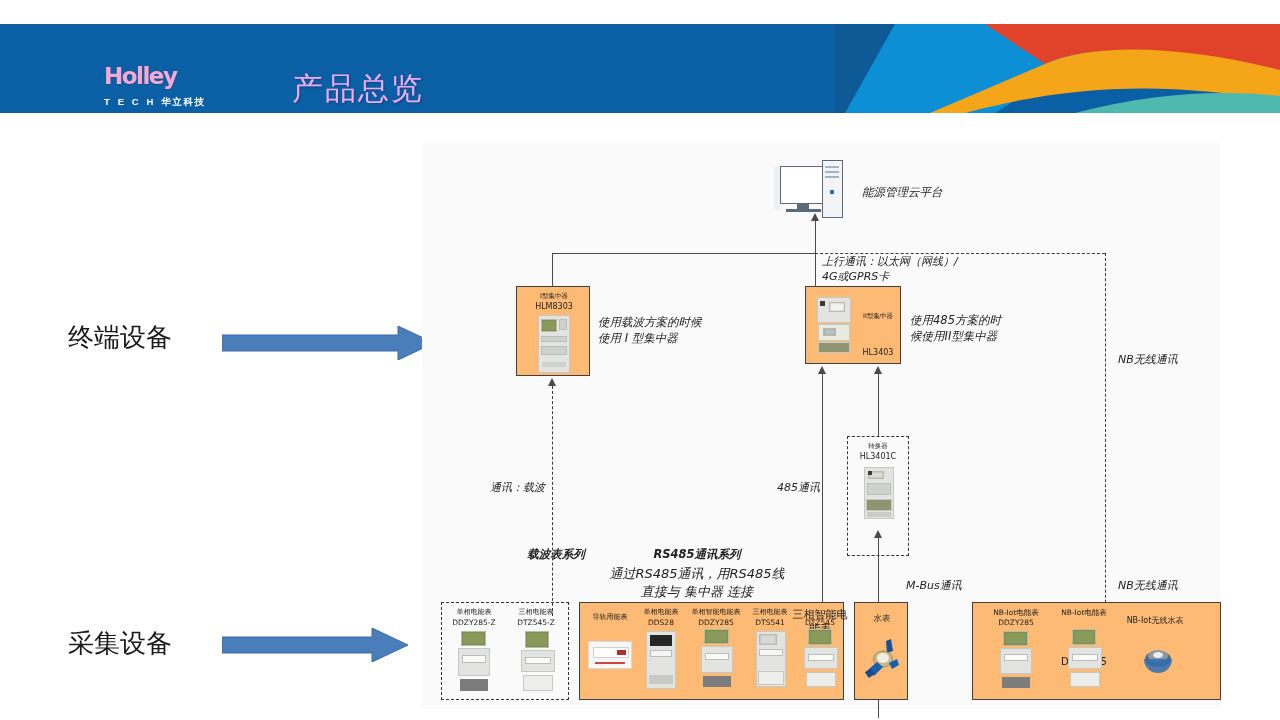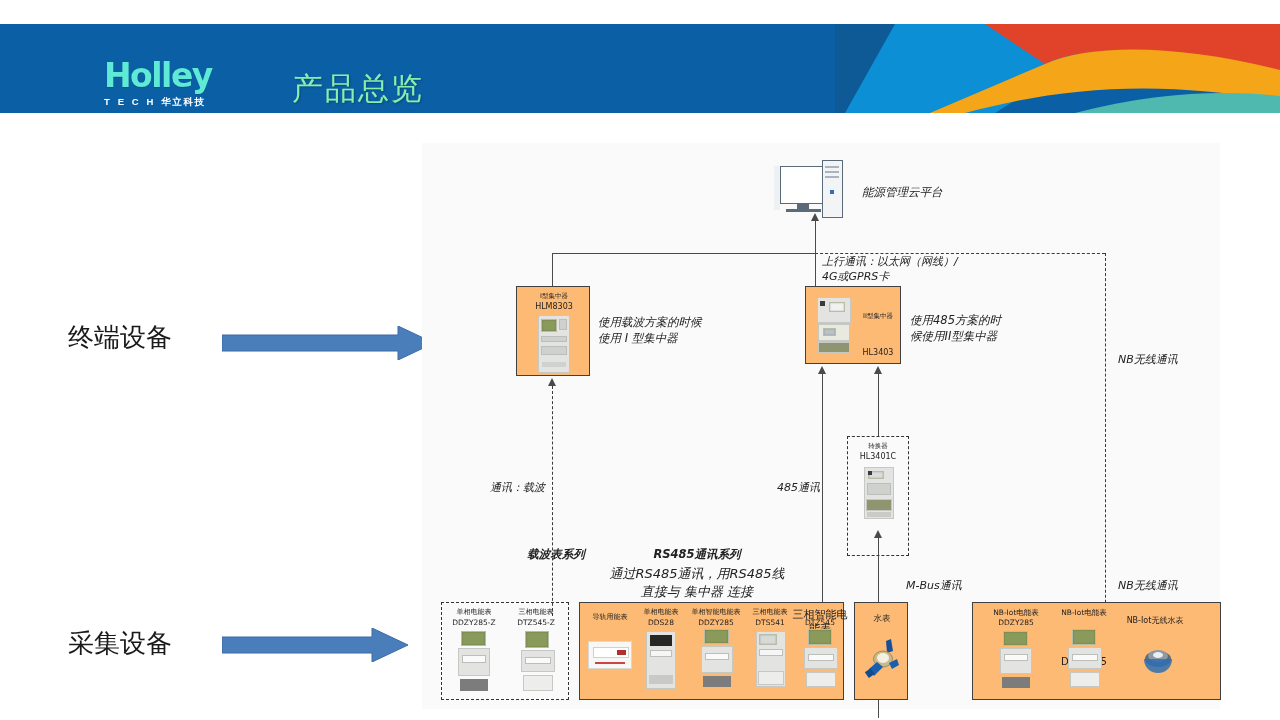--- a/index.html
+++ b/index.html
@@ -13,33 +13,33 @@
 
   
   .header {
     position: absolute; left: 0; top: 24px; width: 1280px; height: 89px;
     background: #0b5fa5; overflow: hidden;
   }
   .header-swoosh { position: absolute; right: 0; top: 0; width: 445px; height: 89px; }
   .logo { position: absolute; left: 104px; top: 34px; width: 168px; height: 52px; }
   .logo-main {
     font-family: "DejaVu Sans", sans-serif;
-    font-weight: bold; font-size: 33px; letter-spacing: -1.5px;
-    color: #5eead4; line-height: 36px;
+    font-weight: bold; font-size: 23px; letter-spacing: -1.5px;
+    color: #f9a8d4; line-height: 36px;
     text-shadow: 0 1px 0 rgba(0,0,0,.12);
   }
   .logo-sub {
     margin-top: 2px;
     font-size: 9.5px; letter-spacing: 2.6px; color: #ffffff;
     font-weight: bold; white-space: nowrap;
   }
   .logo-sub .cn { letter-spacing: 1.6px; font-size: 9.5px; }
   .header-title {
     position: absolute; left: 292px; top: 44px;
-    font-size: 31px; color: #86efac; letter-spacing: 2px;
+    font-size: 31px; color: #f0abfc; letter-spacing: 2px;
     font-family: "DejaVu Sans", sans-serif; font-weight: 500;
     text-shadow: 1px 1px 2px rgba(0,0,0,.25);
   }
 
   
   .side-label {
     position: absolute; font-size: 26px; color: #1a1a1a;
     font-family: "DejaVu Sans", sans-serif; white-space: nowrap;
   }
   .arrow-wrap { position: absolute; }

